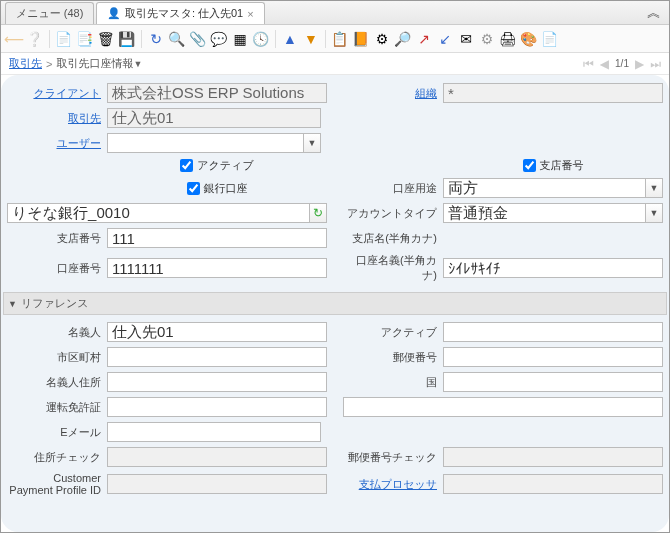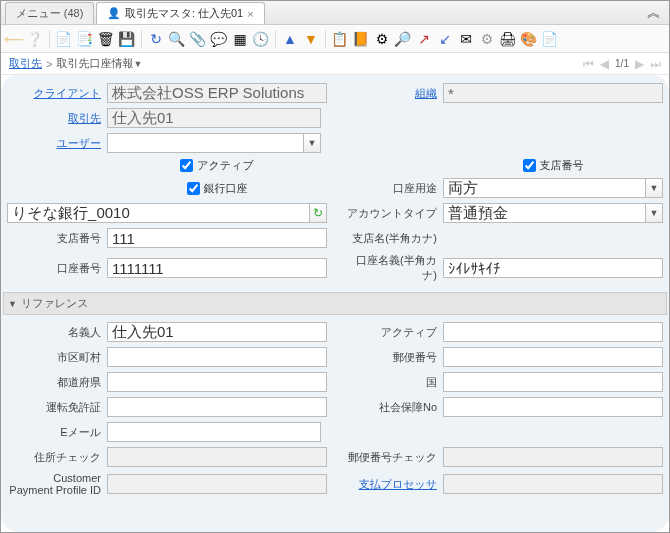--- a/index.html
+++ b/index.html
@@ -200,34 +200,33 @@
     <div class="row">
         <div class="lbl">市区町村</div>
         <div class="ctrl"><input class="inp" style=""></div>
       </div>
     <div class="row">
         <div class="lbl">郵便番号</div>
         <div class="ctrl"><input class="inp" style=""></div>
       </div>
 
     <div class="row">
-        <div class="lbl">都道府県</div>
+        <div class="lbl">名義人住所</div>
         <div class="ctrl"><input class="inp" style=""></div>
       </div>
     <div class="row">
         <div class="lbl">国</div>
         <div class="ctrl"><input class="inp" style=""></div>
       </div>
 
     <div class="row">
         <div class="lbl">運転免許証</div>
         <div class="ctrl"><input class="inp" style=""></div>
       </div>
     <div class="row">
-        <div class="lbl">社会保障No</div>
         <div class="ctrl"><input class="inp" style=""></div>
       </div>
 
     <div class="row full">
         <div class="lbl">Eメール</div>
         <div class="ctrl" style="max-width:214px"><input class="inp" style=""></div>
       </div>
 
     <div class="row">
         <div class="lbl">住所チェック</div>

